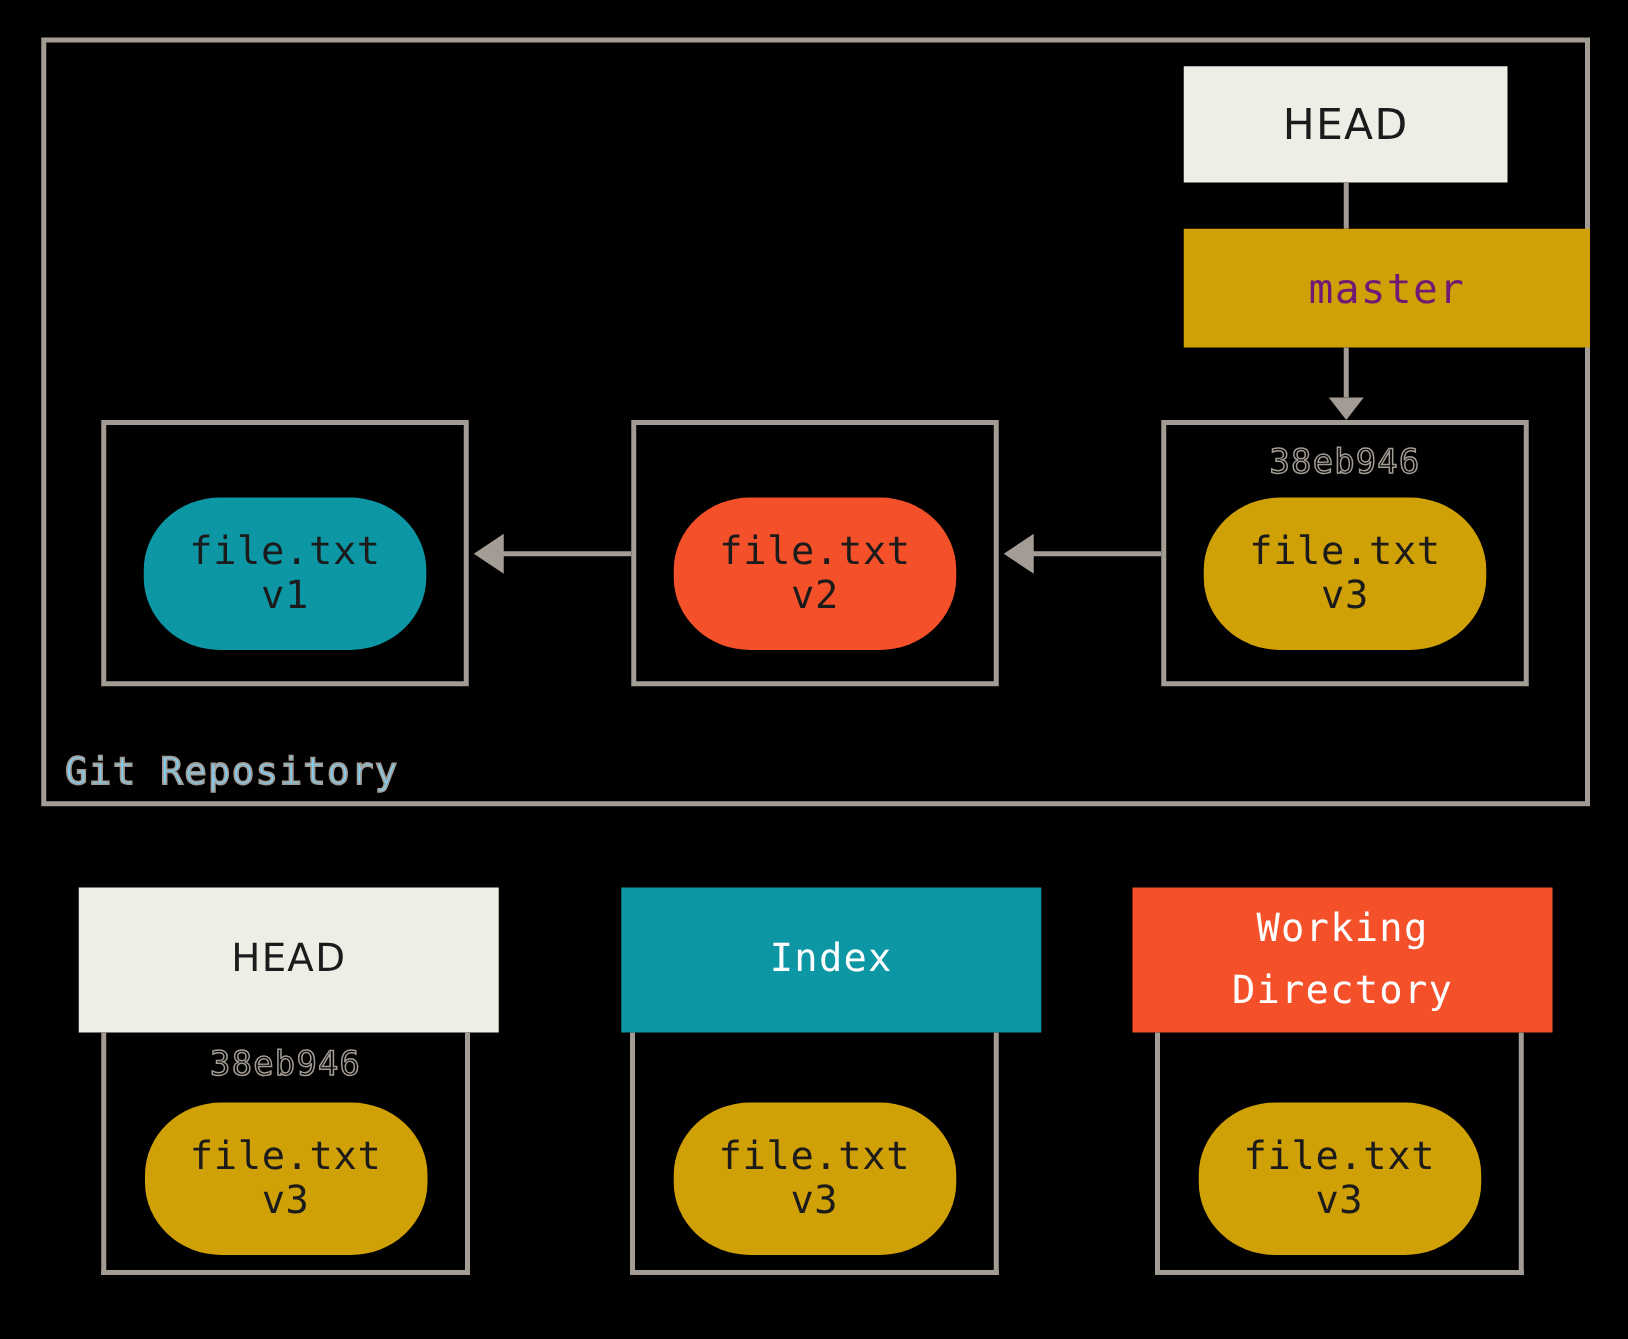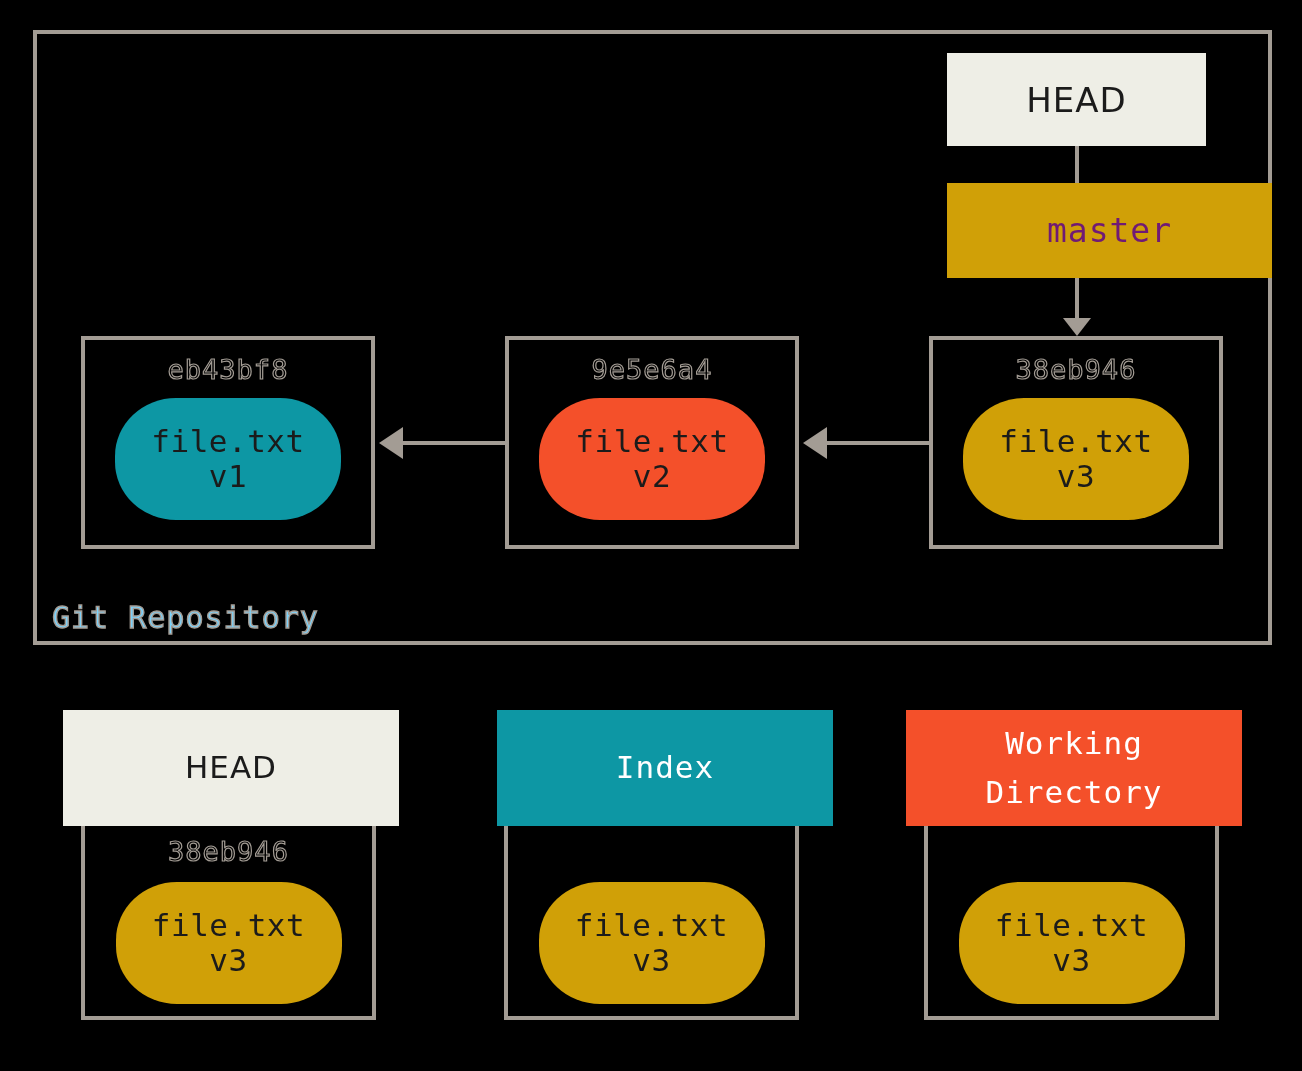--- a/index.html
+++ b/index.html
@@ -241,29 +241,27 @@
 <div class="conn-line" style="left:1075px; top:146px; height:37px;"></div>
 
 <div id="master-pointer">
   <span class="ptr-text">master</span>
 </div>
 
 <div class="conn-line" style="left:1075px; top:278px; height:40px;"></div>
 <div class="arrow-down" style="left:1063px; top:318px;"></div>
 
 <div class="commit-box" id="commit-1">
-  <div class="commit-hash">eb43bf8</div>
   <div class="blob blob-teal">
     <span>file.txt</span>
     <span>v1</span>
   </div>
 </div>
 
 <div class="commit-box" id="commit-2">
-  <div class="commit-hash">9e5e6a4</div>
   <div class="blob blob-orange">
     <span>file.txt</span>
     <span>v2</span>
   </div>
 </div>
 
 <div class="commit-box" id="commit-3">
   <div class="commit-hash">38eb946</div>
   <div class="blob blob-gold">
     <span>file.txt</span>

